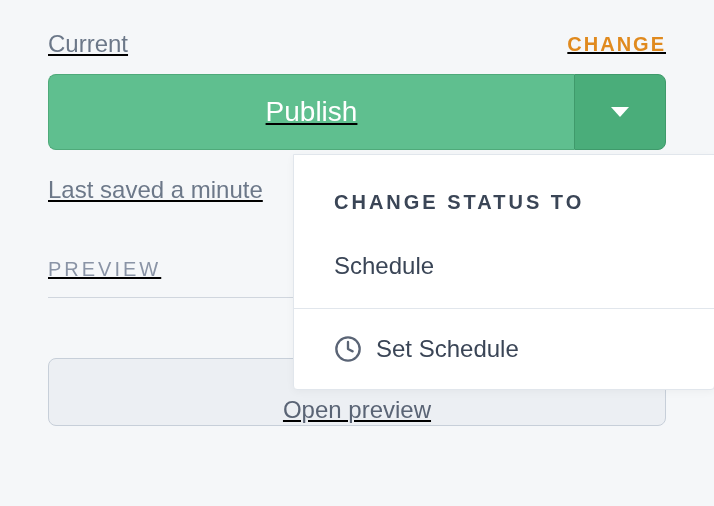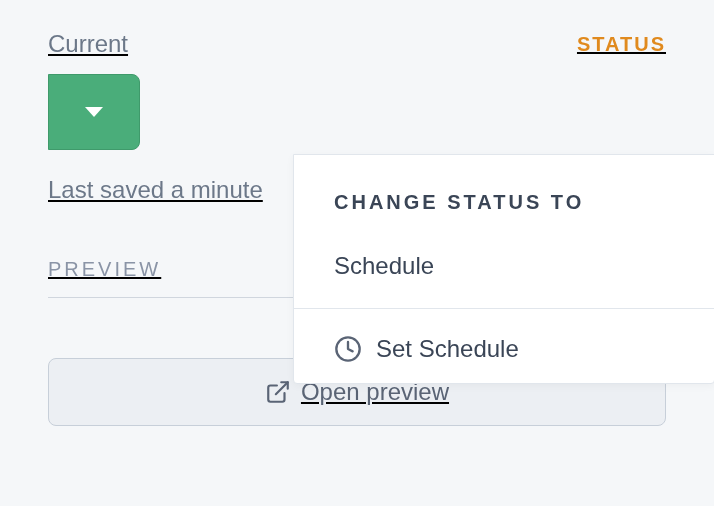--- a/index.html
+++ b/index.html
@@ -89,20 +89,21 @@
       background: #eceff3;
       border: 1.5px solid #c7cfd9;
       border-radius: 8px;
       color: #5a6475;
       font-size: 24px;
       cursor: pointer;
       display: flex;
       align-items: center;
       justify-content: center;
       gap: 10px;
+      flex-direction: column;
     }
     .open-preview-btn svg {
       stroke: #5a6475;
     }
     .dropdown-menu {
       position: absolute;
       top: 154px;
       left: 293px;
       width: 422px;
       background: #fff;
@@ -122,36 +123,39 @@
       font-size: 24px;
       color: #3a4556;
       cursor: pointer;
       display: flex;
       align-items: center;
       gap: 14px;
     }
     .dropdown-item.with-border {
       border-top: 1px solid #e1e6ec;
       padding-top: 26px;
-      padding-bottom: 20px;
+      padding-bottom: 26px;
     }
     .dropdown-item svg {
       stroke: #5a6475;
     }
   </style>
 </head>
 <body>
 
 <div class="panel">
   <div class="status-row">
     <div class="current-label">Current</div>
-    <div class="draft-badge">STATUS</div>
+    <div class="draft-badge">CHANGE</div>
   </div>
 
   <div class="publish-row">
+    <button class="publish-btn">
+      <span>Publish</span>
+    </button>
     <button class="publish-dropdown">
       <svg width="18" height="10" viewBox="0 0 18 10">
           <path d="M0 0 L9 10 L18 0 Z"></path>
         </svg>
     </button>
   </div>
 
   <div class="last-saved">Last saved a minute</div>
 
   <div class="section-label">PREVIEW</div>

